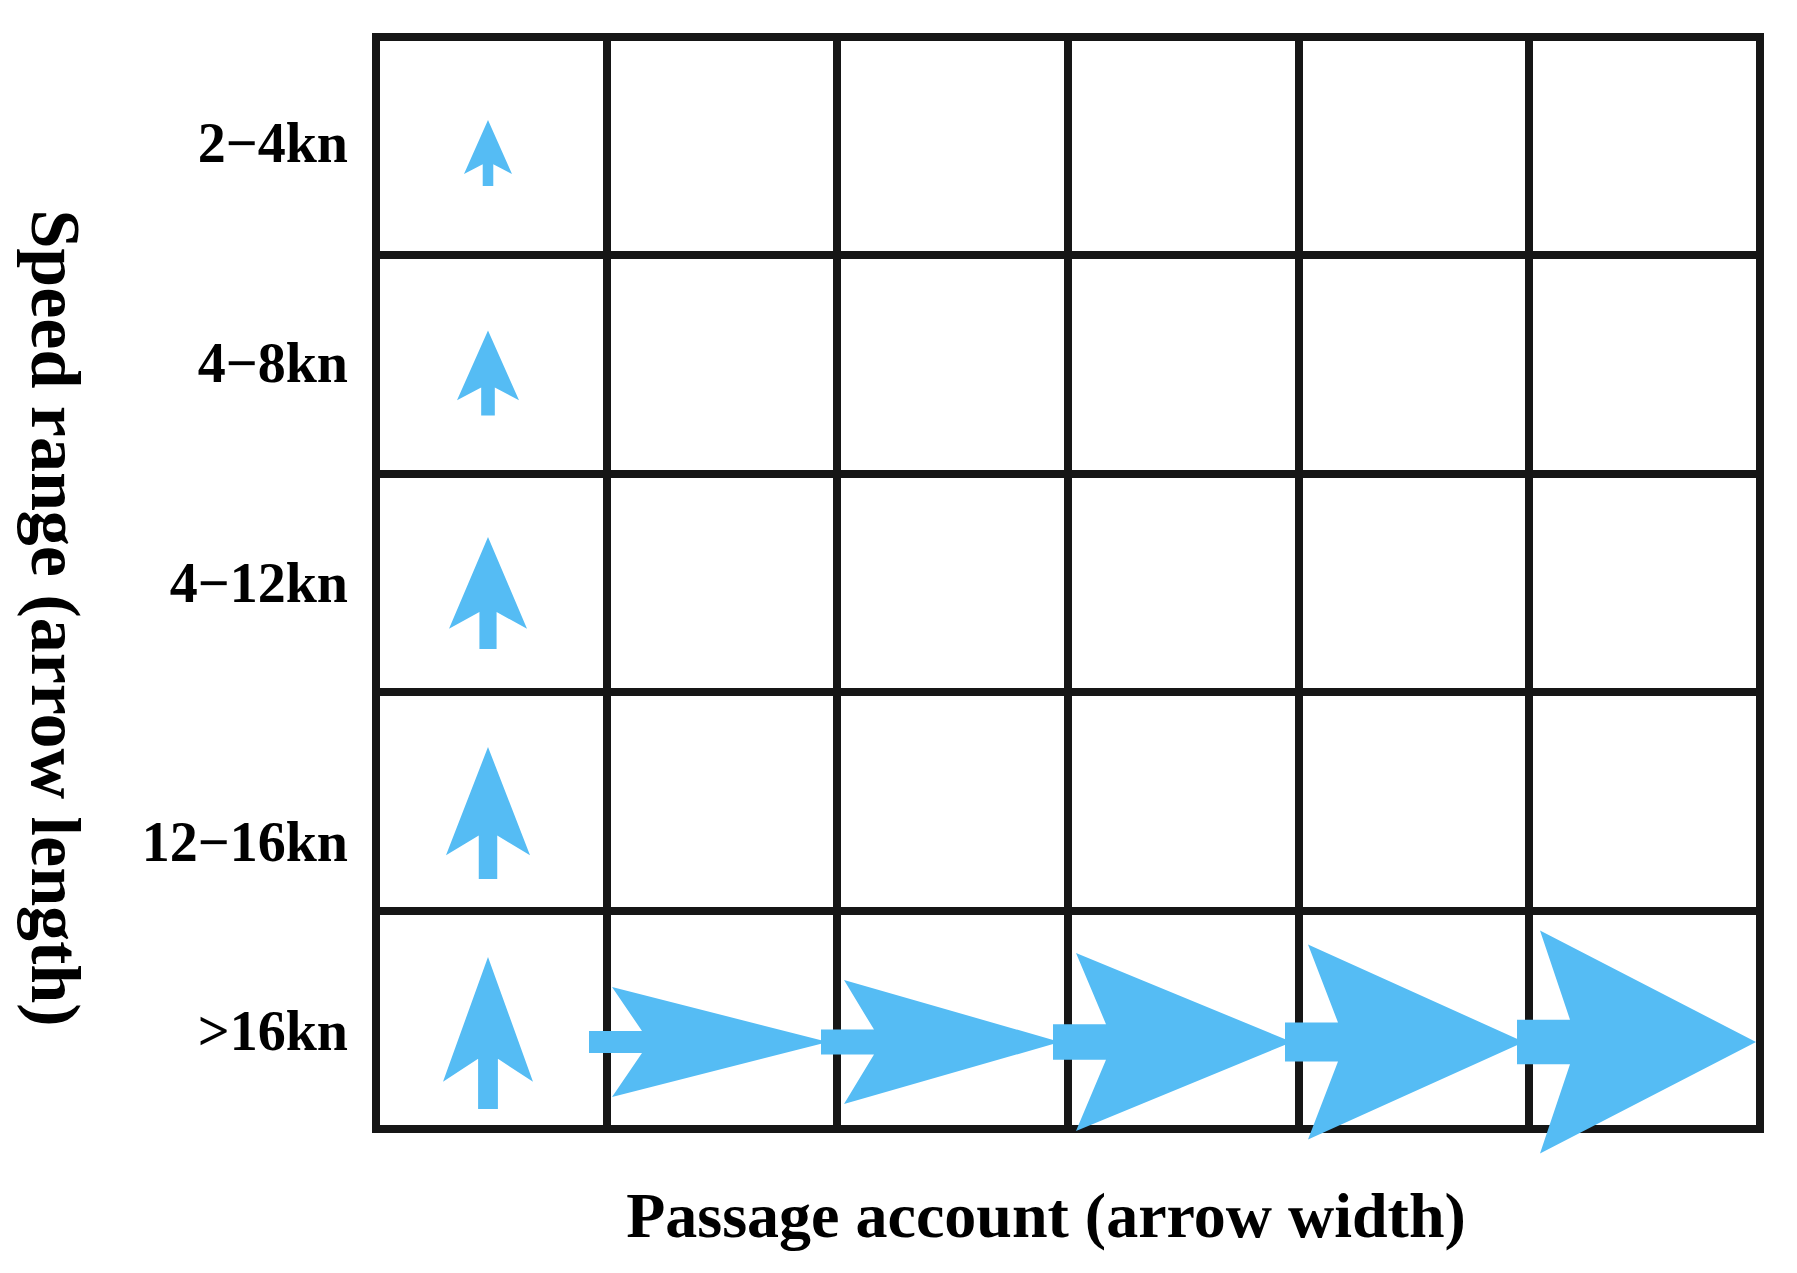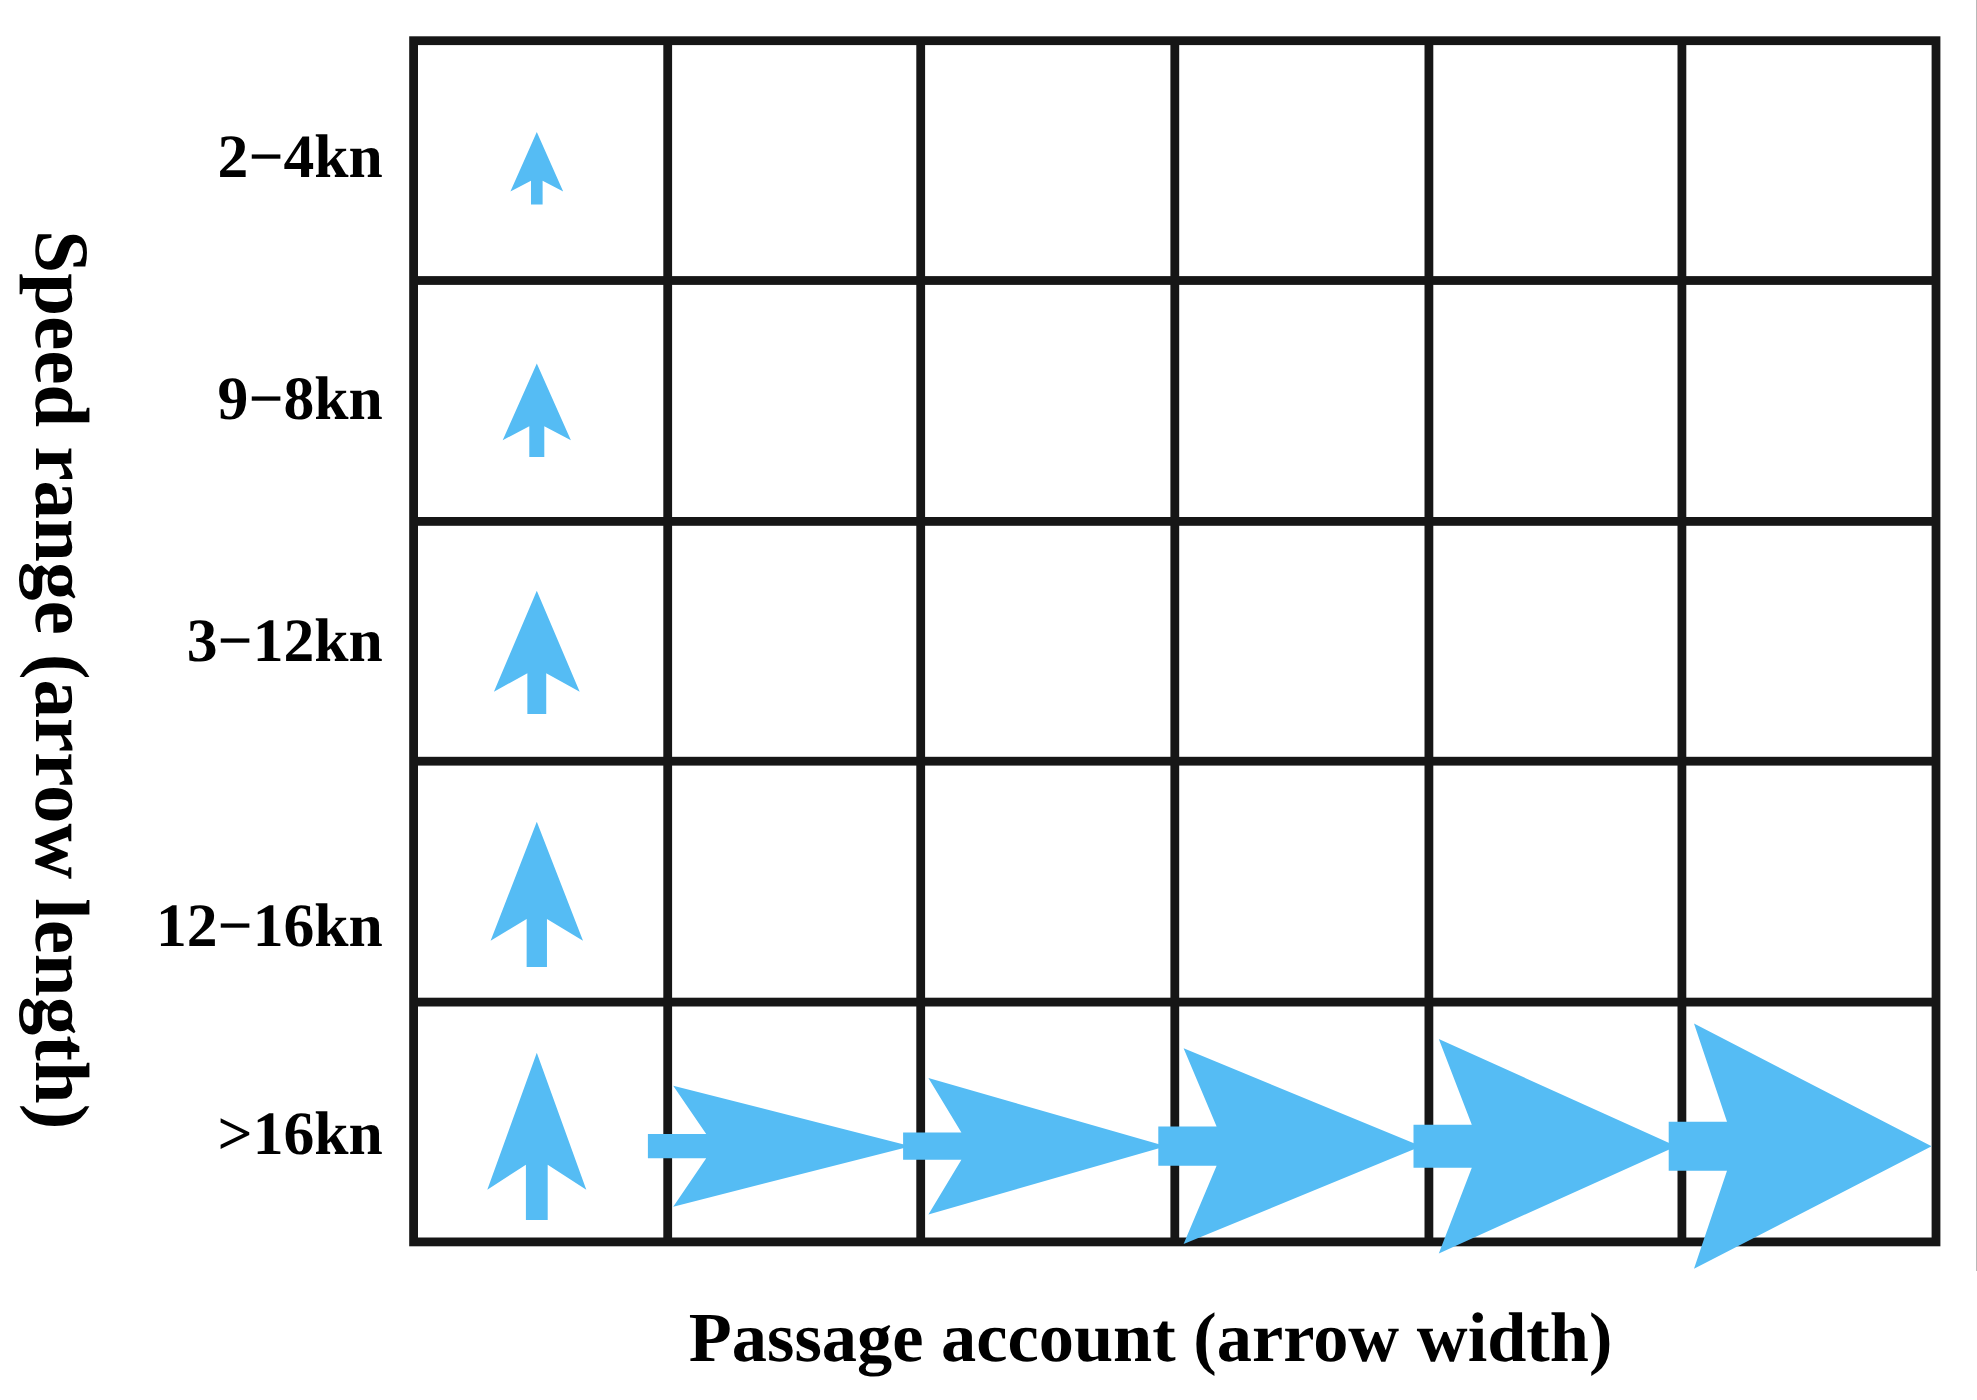--- a/index.html
+++ b/index.html
@@ -56,22 +56,22 @@
     width: 1797px; height: 1273px;
     pointer-events: none;
   }
 </style>
 </head>
 <body>
 
 <div class="ytitle">Speed range (arrow length)</div>
 
 <div class="rowlabel" style="top:143px">2−4kn</div>
-<div class="rowlabel" style="top:363px">9−8kn</div>
-<div class="rowlabel" style="top:583px">3−12kn</div>
+<div class="rowlabel" style="top:363px">4−8kn</div>
+<div class="rowlabel" style="top:583px">4−12kn</div>
 <div class="rowlabel" style="top:842px">12−16kn</div>
 <div class="rowlabel" style="top:1031px">&gt;16kn</div>
 
 <div class="gridbox" id="gridbox">
     <div class="cell"></div>
     <div class="cell"></div>
     <div class="cell"></div>
     <div class="cell"></div>
     <div class="cell"></div>
     <div class="cell"></div>

